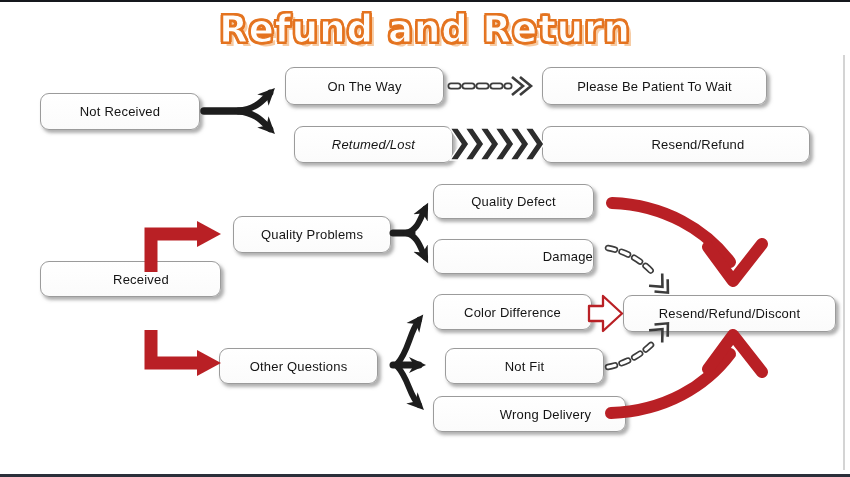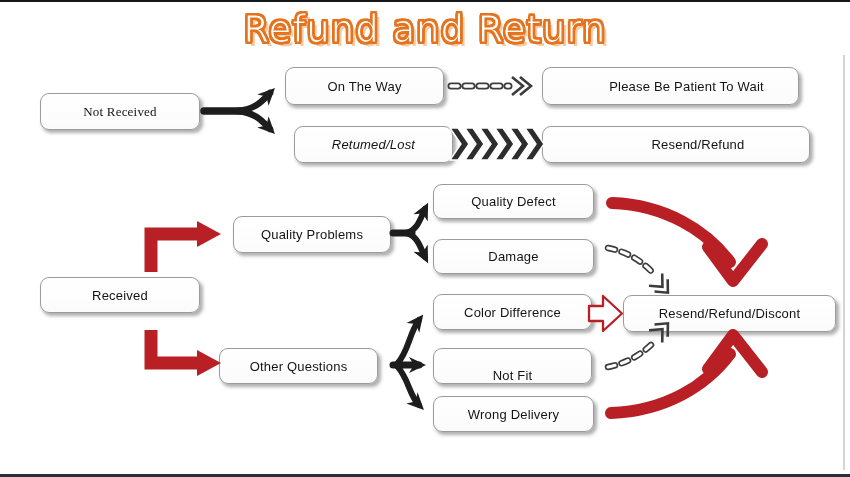--- a/index.html
+++ b/index.html
@@ -10,49 +10,49 @@
   .stage{
     position:relative;width:850px;height:477px;background:#fff;overflow:hidden;
     font-family:"Liberation Sans","DejaVu Sans",sans-serif;
   }
   .hairline-top{position:absolute;left:0;top:0;width:100%;height:2px;background:#15181d;}
   .hairline-bottom{position:absolute;left:0;top:474px;width:100%;height:3px;background:#2a2f3a;}
   .faint-vline{position:absolute;left:843px;top:55px;width:2px;height:415px;background:var(--faint-line);}
   .title{
     position:absolute;left:0;right:0;top:8px;margin:0;text-align:center;
     font-family:"DejaVu Sans","Liberation Sans",sans-serif;
-    font-size:37px;font-weight:normal;letter-spacing:1px;color:#fffdfa;
+    font-size:37px;font-weight:bold;letter-spacing:1px;color:#fffdfa;
     -webkit-text-stroke:1.2px var(--orange);
     text-shadow:
       -1.6px -1.6px 0 var(--orange), 1.6px -1.6px 0 var(--orange),
       -1.6px  1.6px 0 var(--orange), 1.6px  1.6px 0 var(--orange),
        0 -2px 0 var(--orange), 0 2px 0 var(--orange),
       -2px 0 0 var(--orange), 2px 0 0 var(--orange),
        4px 4px 0 #f6cba4;
   }
   .node{
     position:absolute;display:flex;align-items:center;justify-content:center;
     background:linear-gradient(#ffffff,#fbfbfb);
     border:1.6px solid var(--box-border);border-radius:9px;
     box-shadow:2.5px 3px 3.5px rgba(110,110,110,.55);
     font-size:13px;color:#141414;white-space:nowrap;letter-spacing:.2px;
   }
-  #n-not-received{left:40px;top:93px;width:158px;height:35px;font-family:Liberation Serif, serif;}
+  #n-not-received{left:40px;top:93px;width:158px;height:35px;}
   #n-on-the-way{left:285px;top:67px;width:157px;height:36px;}
-  #n-please-wait{left:542px;top:67px;width:223px;height:36px;padding-left:32px;}
+  #n-please-wait{left:542px;top:67px;width:223px;height:36px;}
   #n-returned-lost{left:294px;top:126px;width:157px;height:35px;font-style:italic;}
   #n-resend-refund{left:542px;top:126px;width:222px;height:35px;padding-left:44px;}
   #n-quality-problems{left:233px;top:216px;width:156px;height:35px;}
   #n-quality-defect{left:433px;top:184px;width:159px;height:33px;}
-  #n-damage{left:433px;top:239px;width:159px;height:33px;}
-  #n-received{left:40px;top:277px;width:158px;height:34px;}
+  #n-damage{left:433px;top:239px;width:159px;height:33px;justify-content:flex-end;}
+  #n-received{left:40px;top:261px;width:158px;height:34px;padding-left:21px;}
   #n-color-difference{left:433px;top:294px;width:157px;height:34px;}
   #n-other-questions{left:219px;top:348px;width:157px;height:34px;}
-  #n-not-fit{left:433px;top:348px;width:157px;height:34px;align-items:flex-end;}
-  #n-wrong-delivery{left:433px;top:396px;width:159px;height:34px;}
+  #n-not-fit{left:445px;top:348px;width:157px;height:34px;}
+  #n-wrong-delivery{left:433px;top:396px;width:159px;height:34px;padding-left:32px;}
   #n-resend-discount{left:623px;top:295px;width:211px;height:35px;}
   .arrows{position:absolute;left:0;top:0;pointer-events:none;}
 </style>
 </head>
 <body>
 
 <div class="stage">
 
   <div class="hairline-top"></div>
   <div class="hairline-bottom"></div>

